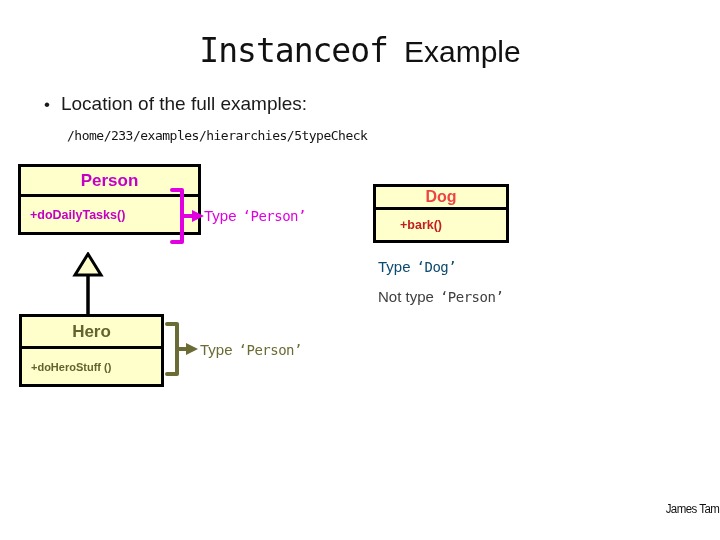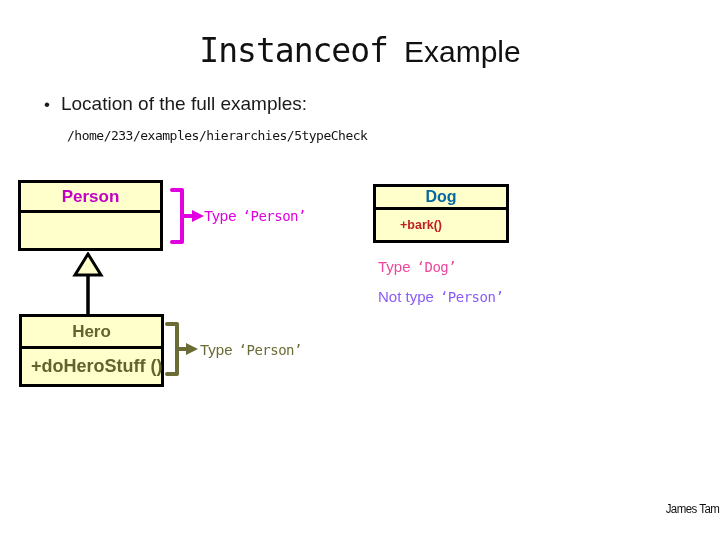--- a/index.html
+++ b/index.html
@@ -41,38 +41,38 @@
   }
   .uml-title{
     border-bottom:3px solid #000;
     display:flex;align-items:center;justify-content:center;
     font-weight:bold;white-space:nowrap;
   }
   .uml-method{
     flex:1;display:flex;align-items:center;
     font-weight:bold;white-space:nowrap;
   }
-  #person-box{left:18px;top:180px;width:145px;height:71px;justify-content:space-between;}
+  #person-box{left:18px;top:164px;width:183px;height:71px;justify-content:space-between;}
   #person-box .uml-title{height:27px;font-size:17px;color:#C400C4;}
   #person-box .uml-method{padding-left:9px;font-size:12.5px;color:#C400C4;}
   #dog-box{left:373px;top:184px;width:136px;height:59px;}
-  #dog-box .uml-title{height:20px;font-size:16px;color:#0369a1;}
+  #dog-box .uml-title{height:20px;font-size:16px;color:#ef4444;}
   #dog-box .uml-method{padding-left:24px;font-size:12.5px;color:#C02020;}
   #hero-box{left:19px;top:314px;width:145px;height:73px;}
   #hero-box .uml-title{height:29px;font-size:17px;color:#63632F;}
-  #hero-box .uml-method{padding-left:9px;font-size:18px;color:#63632F;}
+  #hero-box .uml-method{padding-left:9px;font-size:11px;color:#63632F;}
   
   .anno{position:absolute;white-space:nowrap;font-weight:normal;font-size:15px;}
   .anno .value{
     font-family:"DejaVu Sans Mono",monospace;
     font-size:14px;margin-left:6px;letter-spacing:-0.5px;
   }
   #person-anno{left:204px;top:207px;color:#E000E0;}
-  #dog-anno-1{left:378px;top:258px;color:#ec4899;}
-  #dog-anno-2{left:378px;top:288px;color:#8b5cf6;}
+  #dog-anno-1{left:378px;top:258px;color:#0c4a6e;}
+  #dog-anno-2{left:378px;top:288px;color:#404040;}
   #hero-anno{left:200px;top:341px;color:#6B6B35;}
   
   .svg-abs{position:absolute;}
   #magenta-bracket{left:169px;top:186px;}
   #olive-bracket{left:164px;top:320px;}
   #inherit-arrow{left:70px;top:252px;}
   
   .footer-credit{
     position:absolute;right:1px;top:502px;
     font-size:12.5px;color:#111;letter-spacing:-0.6px;
@@ -87,20 +87,21 @@
 </div>
 
 <div class="bullet-line">
   <span class="marker">•</span><span>Location of the full examples:</span>
 </div>
 
 <div class="code-path">/home/233/examples/hierarchies/5typeCheck</div>
 
 <div id="person-box" class="uml-box">
   <div class="uml-title">Person</div>
+  <div class="uml-method">+doDailyTasks()</div>
 </div>
 
 <svg id="magenta-bracket" class="svg-abs" width="38" height="62" viewBox="0 0 38 62">
   <path d="M3,4 L13,4 L13,56 L3,56" fill="none" stroke="#E000E0" stroke-width="4" stroke-linejoin="round" stroke-linecap="round"></path>
   <path d="M13,30 L23,30" fill="none" stroke="#E000E0" stroke-width="4" stroke-linecap="round"></path>
   <polygon points="23,24 35,30 23,36" fill="#E000E0"></polygon>
 </svg>
 
 <div id="person-anno" class="anno">
   <span class="label">Type</span><span class="value">‘Person’</span>

